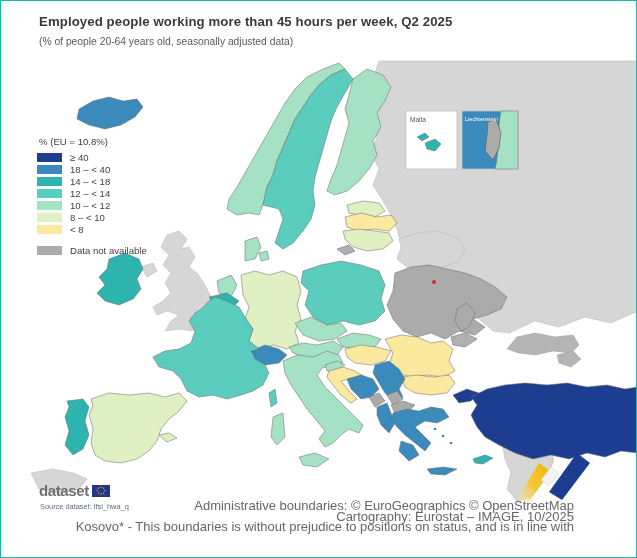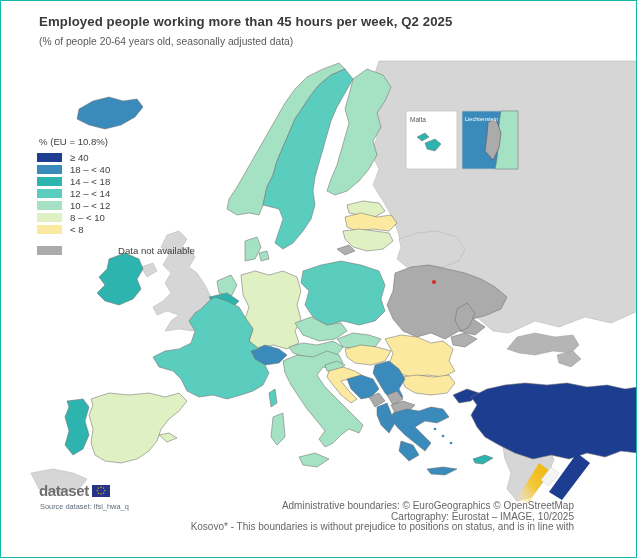--- a/index.html
+++ b/index.html
@@ -11,30 +11,30 @@
   .title   { position:absolute; left:38px; top:13px; font-size:13.2px; font-weight:bold; color:#3a3a3a; letter-spacing:0.1px; }
   .subtitle{ position:absolute; left:38px; top:35px; font-size:10.3px; color:#5a5a5a; }
 
   svg.map { position:absolute; left:0; top:0; }
 
   .legend { position:absolute; left:36px; top:124px; z-index:5; }
   .legend-title { font-size:9.6px; color:#3f3f3f; margin:11px 0 5px 2px; }
   .legend-row { display:flex; align-items:center; height:11px; margin-bottom:1px; }
   .swatch { width:25px; height:9px; margin-right:8px; flex:0 0 auto; }
   .legend-label { font-size:9.6px; color:#3f3f3f; white-space:nowrap; }
-  .nodata-row { margin-top:10px;gap:48px; }
+  .nodata-row { margin-top:10px; }
 
   .logo { position:absolute; left:38px; top:481px; display:flex; align-items:center; }
   .logo-text { font-size:15px; font-weight:bold; color:#6e6f71; letter-spacing:-0.4px; }
   .logo-flag { width:18px; height:12px; margin-left:3px; position:relative; background:#26358c; }
   .logo-flag svg { position:absolute; left:0; top:0; }
   .source { position:absolute; left:39px; top:501px; font-size:7.4px; color:#5f6b7a; }
 
   .credits { position:absolute; right:62px; top:500px; text-align:right;
-             font-size:10px; color:#666; line-height:10.6px; z-index:5; }
+             font-size:13px; color:#666; line-height:10.6px; z-index:5; }
   .credits div { white-space:nowrap; }
 </style>
 </head>
 <body>
 
 <div class="page">
 
   <div class="title">Employed people working more than 45 hours per week, Q2 2025</div>
   <div class="subtitle">(% of people 20-64 years old, seasonally adjusted data)</div>
 

